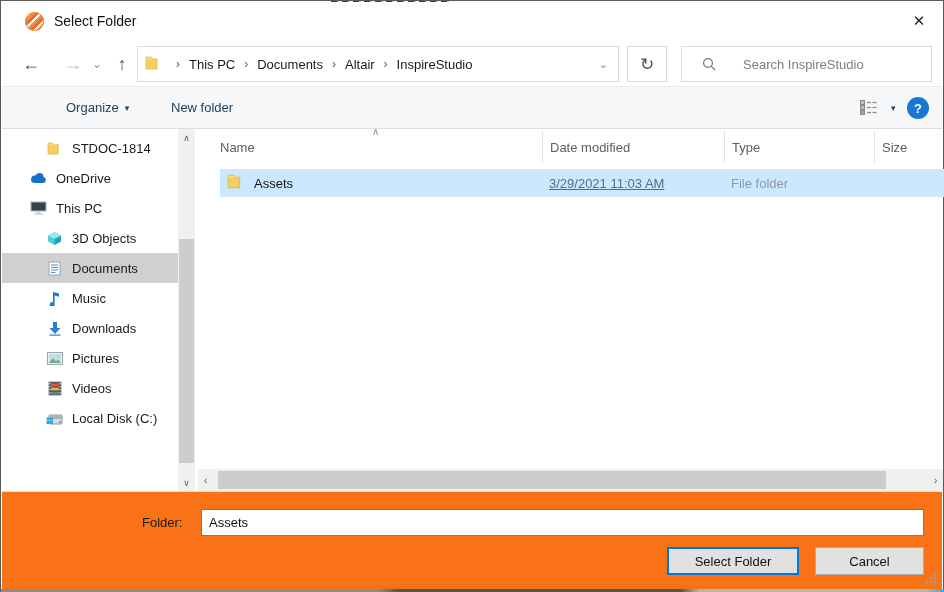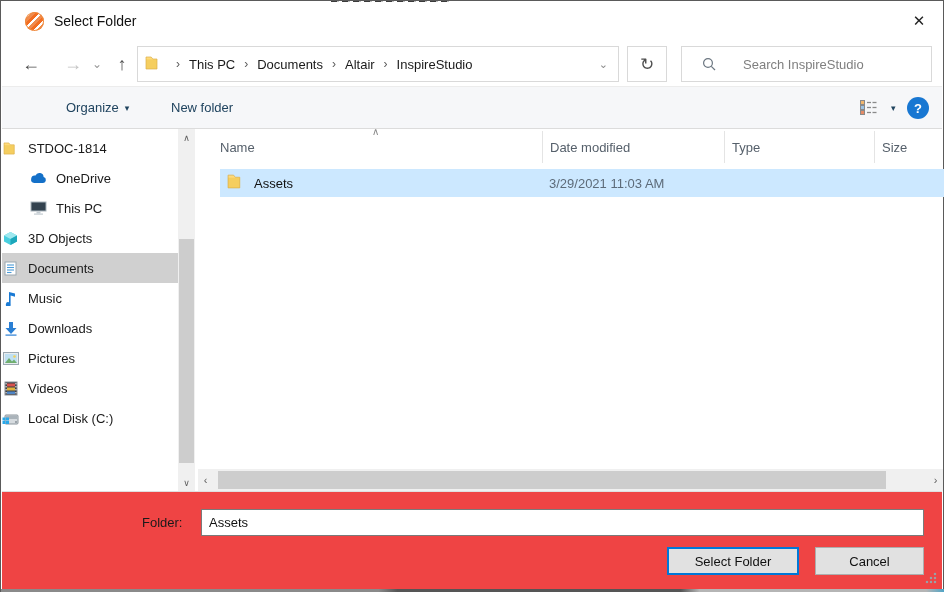--- a/index.html
+++ b/index.html
@@ -55,21 +55,21 @@
   .help-btn { position:absolute; left:905px; top:10px; width:22px; height:22px; border-radius:50%;
     background:#1877d2; color:#fff; font-weight:bold; font-size:13px; display:flex;
     align-items:center; justify-content:center; cursor:pointer; }
 
   
   .main { position:absolute; left:1px; top:128px; right:1px; height:362px; background:#fff; }
 
   .sidebar { position:absolute; left:0; top:0; width:176px; height:362px; padding-top:4px; }
   .side-item { height:30px; display:flex; align-items:center; cursor:pointer; }
   .side-item.gap { }
-  .side-item.ind0 { padding-left:28px; } .side-item.ind1 { }
+  .side-item.ind0 { padding-left:28px; } .side-item.ind1 { padding-left:44px; }
   .side-item.selected { background:#d0d0d0; }
   .side-icon { width:17px; height:16px; margin-right:9px; flex:0 0 17px; display:flex;
     align-items:center; justify-content:center; }
   .side-label { font-size:13px; color:#1a1a1a; white-space:nowrap; }
 
   .side-scroll { position:absolute; left:176px; top:0; width:17px; height:362px; background:#f0f0f0; }
   .sb-arrow { position:absolute; left:0; width:17px; height:17px; display:flex; align-items:center;
     justify-content:center; font-size:9px; color:#5e5e5e; cursor:pointer; }
   .sb-up { top:0; } .sb-down { bottom:0; }
   .sb-thumb { position:absolute; left:1px; top:110px; width:15px; height:224px; background:#cdcdcd; cursor:pointer; }
@@ -78,32 +78,32 @@
   .sort-chev { position:absolute; left:177px; top:-3px; color:#8a8a8a; font-size:10px; }
   .lheader { position:absolute; left:0; top:2px; right:0; height:32px; display:grid;
     grid-template-columns:347px 182px 150px 71px; }
   .hcell { display:flex; align-items:center; color:#56606b; font-size:13px; padding-left:7px; cursor:pointer; }
   .hcell.first { padding-left:25px; }
   .hcell.sep { border-left:1px solid #e4e4e4; }
   .lrow { position:absolute; left:25px; right:0; top:40px; height:28px; background:#cce8ff;
     display:grid; grid-template-columns:322px 182px 150px 71px; align-items:center; cursor:pointer; }
   .cell-name { display:flex; align-items:center; padding-left:7px; color:#111; }
   .cell-name .ficon { margin-right:10px; }
-  .cell-date { color:#5d6b79; padding-left:7px; }
+  .cell-date { color:#5d6b79; padding-left:7px;text-decoration:underline; }
   .cell-type { color:#8d99a5; padding-left:7px; }
   .cell-size { padding-left:7px; }
 
   .hscroll { position:absolute; left:3px; bottom:0; width:745px; height:22px; background:#f0f0f0; }
   .hs-arrow { position:absolute; top:0; width:15px; height:22px; display:flex; align-items:center;
     justify-content:center; color:#5e5e5e; font-size:11px; cursor:pointer; }
   .hs-left { left:0; } .hs-right { right:0; }
   .hs-thumb { position:absolute; left:20px; top:2px; width:668px; height:18px; background:#cdcdcd; cursor:pointer; }
 
   
-  .footer { position:absolute; left:1px; top:490px; right:1px; height:98px; background:#ef4444;
+  .footer { position:absolute; left:1px; top:490px; right:1px; height:98px; background:#f97316;
     border-top:1px solid #dfdfdf; }
   .folder-label { position:absolute; left:140px; top:23px; font-size:13px; color:#1a1a1a; }
   .folder-input { position:absolute; left:199px; top:17px; width:723px; height:27px;
     border:1px solid #7a7a7a; background:#fff; padding:0 7px; font-size:13px;
     font-family:"Liberation Sans",sans-serif; color:#111; outline:none; }
   .btn { position:absolute; top:55px; height:28px; background:#e1e1e1; font-size:13px;
     font-family:"Liberation Sans",sans-serif; color:#111; display:flex; align-items:center;
     justify-content:center; cursor:pointer; }
   .btn-select { left:665px; width:132px; border:2px solid #0078d7; }
   .btn-cancel { left:813px; width:109px; border:1px solid #adadad; }
@@ -356,20 +356,21 @@
       <div class="lrow">
         <div class="cell-name">
           <span class="ficon"><svg width="17" height="15" viewBox="0 0 16 14">
                 <path d="M1 1h5.2l1.6 2H12v10H1z" fill="#ffda7a"></path>
                 <path d="M1 3.4h11v9.6H1z" fill="#f5ce5f"></path>
                 <path d="M1 1h5.2l1.6 2H12v10H1z" fill="none" stroke="#dbb04a" stroke-width=".7"></path>
               </svg></span>
           <span>Assets</span>
         </div>
         <div class="cell-date">3/29/2021 11:03 AM</div>
+        <div class="cell-type">File folder</div>
         <div class="cell-size"></div>
       </div>
 
       <div class="hscroll">
         <div class="hs-arrow hs-left">‹</div>
         <div class="hs-thumb"></div>
         <div class="hs-arrow hs-right">›</div>
       </div>
     </div>
   </div>

